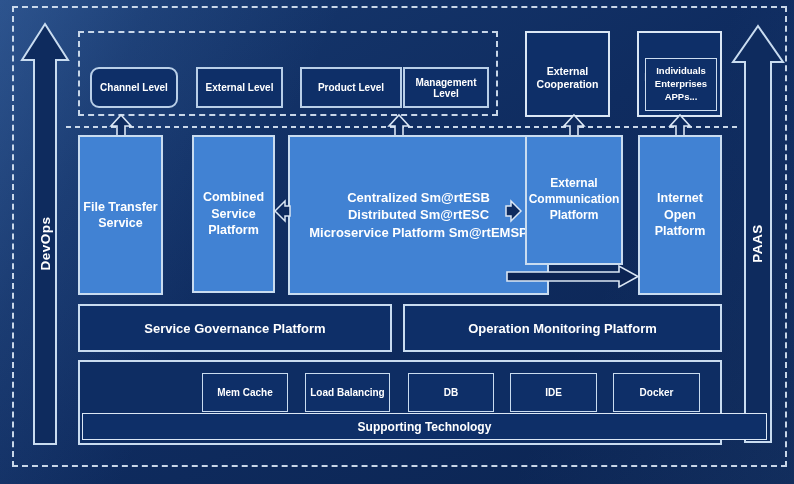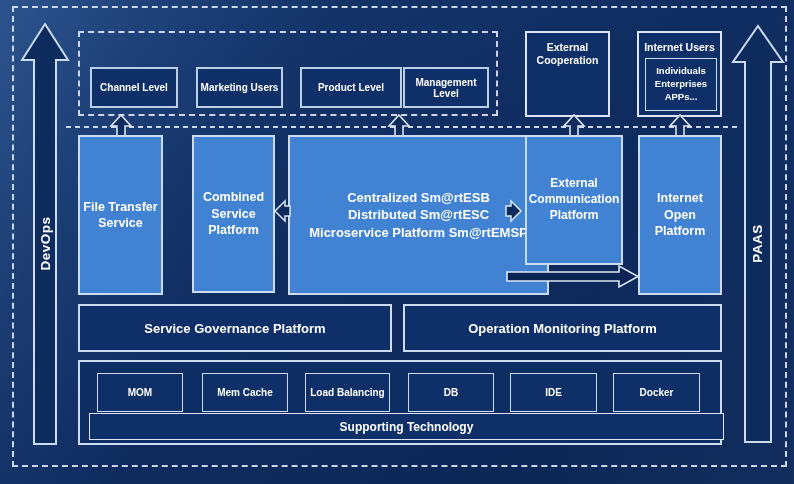--- a/index.html
+++ b/index.html
@@ -22,21 +22,21 @@
     background:#4182d3;border:2px solid #c9dcf0;
     display:flex;align-items:center;justify-content:center;
     text-align:center;font-weight:bold;font-size:12.5px;line-height:1.32;
   }
   .navy-box{
     background:#0e2f68;border:2px solid #b9cfe8;
     display:flex;align-items:center;justify-content:center;
     text-align:center;font-weight:bold;
   }
   .lvl{font-size:10px;}
-  .grp{border:2px solid #dbe7f5;flex-direction:column;justify-content:flex-start;padding-top:8px;}
+  .grp{border:2px solid #dbe7f5;flex-direction:column;justify-content:center;padding-top:8px;}
   .grp-title{font-size:10.5px;font-weight:bold;line-height:1.25;text-align:center;}
   .inner-box{
     background:#0e2f68;border:1.5px solid #cdddf0;box-sizing:border-box;
     display:flex;align-items:center;justify-content:center;text-align:center;
     font-size:9.5px;font-weight:bold;line-height:1.35;padding:1px 2px;
   }
   .mgmt{font-size:13px;border:2px solid #c9dcf0;}
   .holder{background:#0e2d63;border:2px solid #c9dcf0;}
   .tech{font-size:10px;line-height:1.3;border:1.5px solid #c9dcf0;}
   .bar{font-size:12px;border:1.5px solid #dbe7f5;background:#0e2f68;}
@@ -59,25 +59,25 @@
     <polygon points="25,2 48,38 36,38 36,422 14,422 14,38 2,38" fill="#0e2b5e" stroke="#c9dcf0" stroke-width="2"></polygon>
   </svg>
   <div class="rail-label" style="left:10px;top:236px;">DevOps</div>
 
   <svg style="left:731px;top:24px;" width="54" height="420" viewBox="0 0 54 420">
     <polygon points="27,2 52,38 40,38 40,418 14,418 14,38 2,38" fill="#0e2b5e" stroke="#c9dcf0" stroke-width="2"></polygon>
   </svg>
   <div class="rail-label" style="left:722px;top:236px;">PAAS</div>
 
   <div class="abs dash-box" style="left:78px;top:31px;width:420px;height:85px;"></div>
-  <div class="abs navy-box lvl" style="left:90px;top:67px;width:88px;height:41px;">
+  <div class="abs navy-box lvl" style="left:90px;top:67px;width:88px;height:41px;border-radius:9px;">
     <span>Channel Level</span>
   </div>
   <div class="abs navy-box lvl" style="left:196px;top:67px;width:87px;height:41px;">
-    <span>Marketing Users</span>
+    <span>External Level</span>
   </div>
   <div class="abs navy-box lvl" style="left:300px;top:67px;width:102px;height:41px;">
     <span>Product Level</span>
   </div>
   <div class="abs navy-box lvl" style="left:403px;top:67px;width:86px;height:41px;">
     <span>Management Level</span>
   </div>
 
   <div class="abs navy-box grp" style="left:525px;top:31px;width:85px;height:86px;">
     <div class="grp-title">External Cooperation</div>
@@ -137,34 +137,31 @@
   </svg>
 
   <div class="abs navy-box mgmt" style="left:78px;top:304px;width:314px;height:48px;">
     <span>Service Governance Platform</span>
   </div>
   <div class="abs navy-box mgmt" style="left:403px;top:304px;width:319px;height:48px;">
     <span>Operation Monitoring Platform</span>
   </div>
 
   <div class="abs holder" style="left:78px;top:360px;width:644px;height:85px;"></div>
-  <div class="abs navy-box tech" style="left:97px;top:373px;width:86px;height:39px;">
-    <span>MOM</span>
-  </div>
   <div class="abs navy-box tech" style="left:202px;top:373px;width:86px;height:39px;">
     <span>Mem Cache</span>
   </div>
   <div class="abs navy-box tech" style="left:305px;top:373px;width:85px;height:39px;">
     <span>Load Balancing</span>
   </div>
   <div class="abs navy-box tech" style="left:408px;top:373px;width:86px;height:39px;">
     <span>DB</span>
   </div>
   <div class="abs navy-box tech" style="left:613px;top:373px;width:87px;height:39px;">
     <span>Docker</span>
   </div>
   <div class="abs navy-box tech" style="left:510px;top:373px;width:87px;height:39px;">
     <span>IDE</span>
   </div>
-  <div class="abs navy-box bar" style="left:89px;top:413px;width:635px;height:27px;">
+  <div class="abs navy-box bar" style="left:82px;top:413px;width:685px;height:27px;">
     <span>Supporting Technology</span>
   </div>
 </div>
 
 </body></html>

